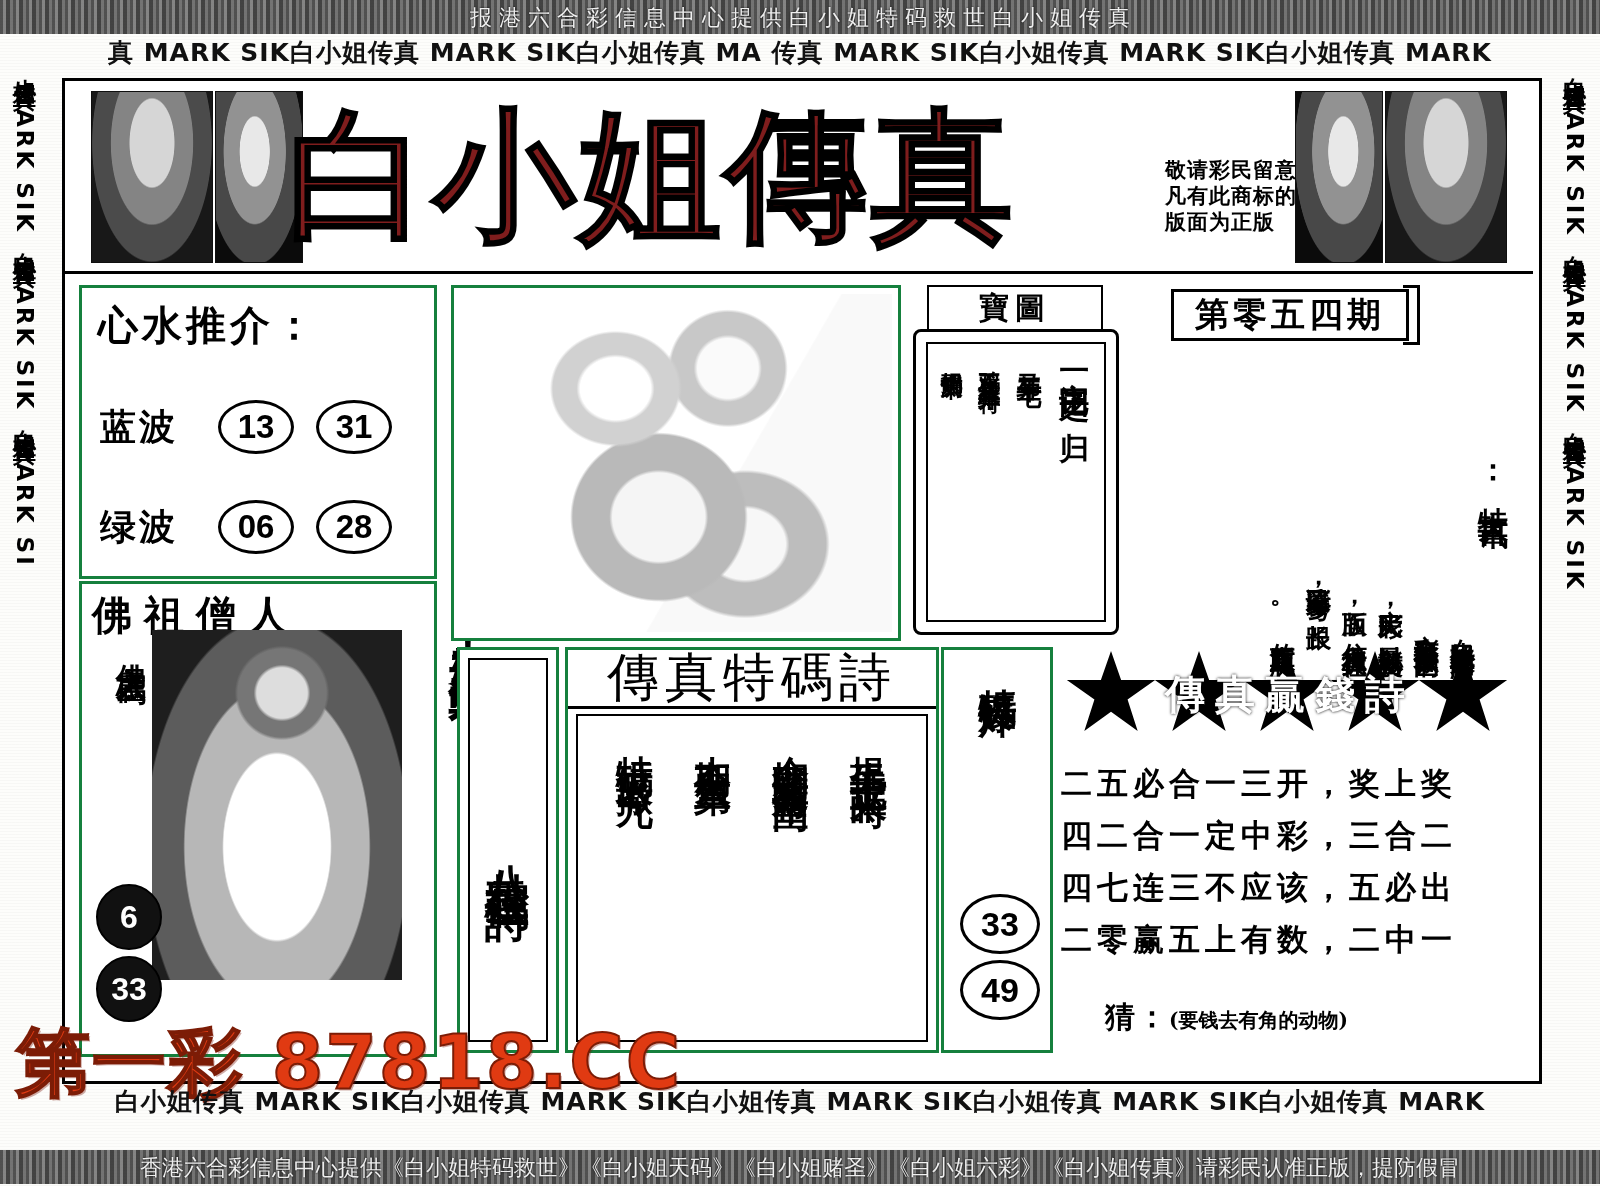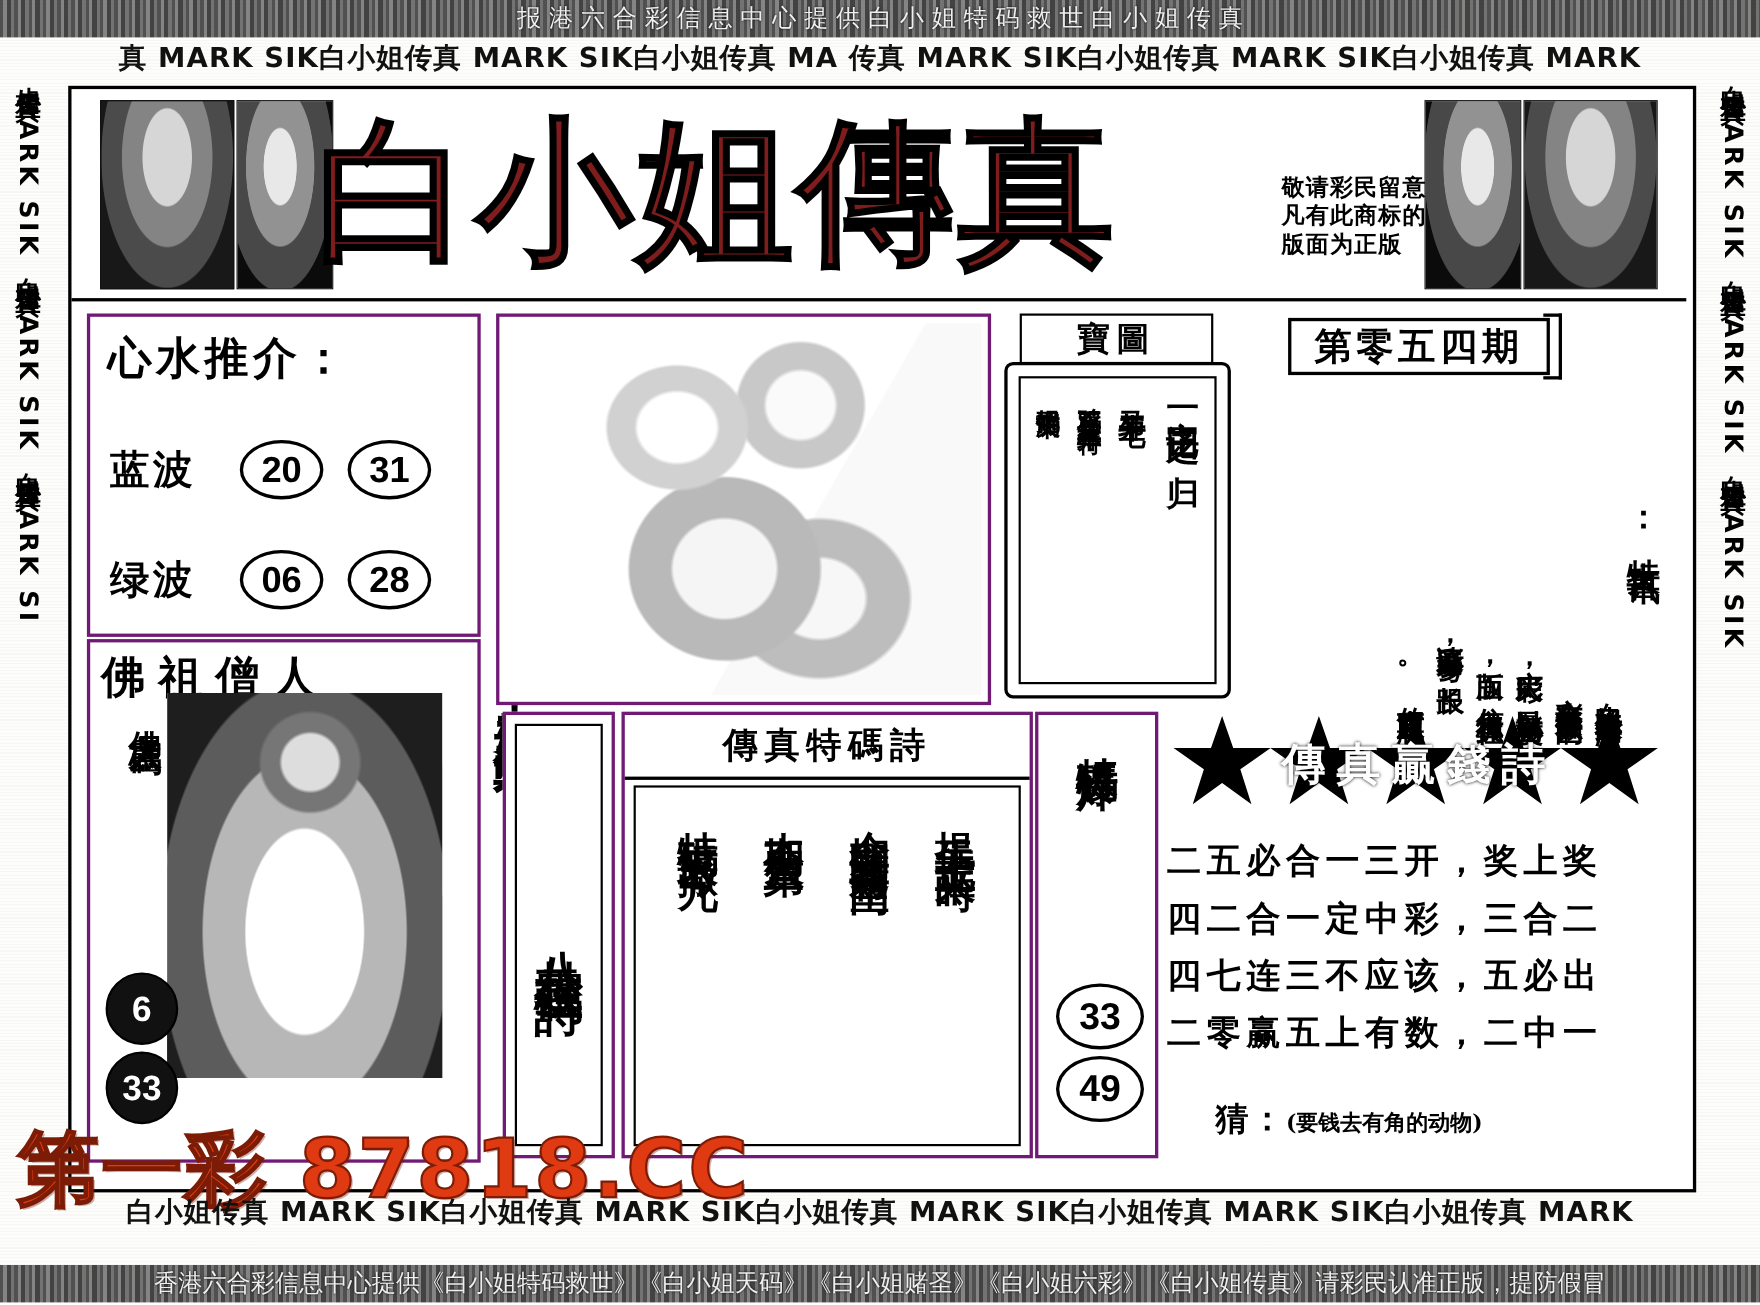--- a/index.html
+++ b/index.html
@@ -89,21 +89,21 @@
     -webkit-text-stroke:2px #000;
   }
   .title-note{
     position:absolute;left:1100px;top:76px;width:132px;
     font-size:21px;line-height:26px;font-weight:bold;
     font-family:"DejaVu Sans","Liberation Sans",sans-serif;
     letter-spacing:1px;
   }
 
   
-  .box{position:absolute;border:3px solid #701a75;background:#fff;}
+  .box{position:absolute;border:3px solid #15803d;background:#fff;}
   .xinshui{left:14px;top:204px;width:352px;height:288px;}
   .xinshui h2{
     margin:0;padding:10px 0 4px 16px;
     font-family:"DejaVu Serif","Liberation Serif",serif;
     font-size:40px;font-weight:bold;letter-spacing:4px;
   }
   .wave-row{display:flex;align-items:center;height:60px;padding-left:18px;margin-top:40px;}
   .wave-name{
     font-family:"DejaVu Serif","Liberation Serif",serif;
     font-size:36px;font-weight:bold;letter-spacing:3px;width:118px;
@@ -237,21 +237,21 @@
     font-family:"DejaVu Serif","Liberation Serif",serif;
     font-size:25px;font-weight:bold;line-height:30px;letter-spacing:2px;
   }
 
   
   .poembox{left:500px;top:566px;width:368px;height:400px;}
   .poem-head{
     height:56px;border-bottom:3px solid #000;
     display:flex;align-items:center;justify-content:center;
     font-family:"DejaVu Serif","Liberation Serif",serif;
-    font-size:32px;font-weight:bold;letter-spacing:6px;
+    font-size:52px;font-weight:normal;letter-spacing:6px;
   }
   .poem-body{
     position:absolute;left:8px;top:64px;right:8px;bottom:8px;
     border:2px solid #000;
     display:flex;flex-direction:row-reverse;justify-content:space-evenly;
     padding:10px 4px;
   }
   .poem-body span{
     writing-mode:vertical-rl;
     font-family:"DejaVu Serif","Liberation Serif",serif;
@@ -346,21 +346,21 @@
       <div class="title-note">敬请彩民留意凡有此商标的版面为正版</div>
       <div class="photo r1"></div>
       <div class="photo r2"></div>
     </div>
 
     <div class="box xinshui">
       <h2>心水推介：</h2>
 
       <div class="wave-row">
         <div class="wave-name">蓝波</div>
-        <div class="ball">20</div>
+        <div class="ball">13</div>
         <div class="ball">31</div>
       </div>
       <div class="wave-row">
         <div class="wave-name">绿波</div>
         <div class="ball">06</div>
         <div class="ball">28</div>
       </div>
       <div class="wave-row">
         <div class="wave-name">红波</div>
         <div class="ball">29</div>

